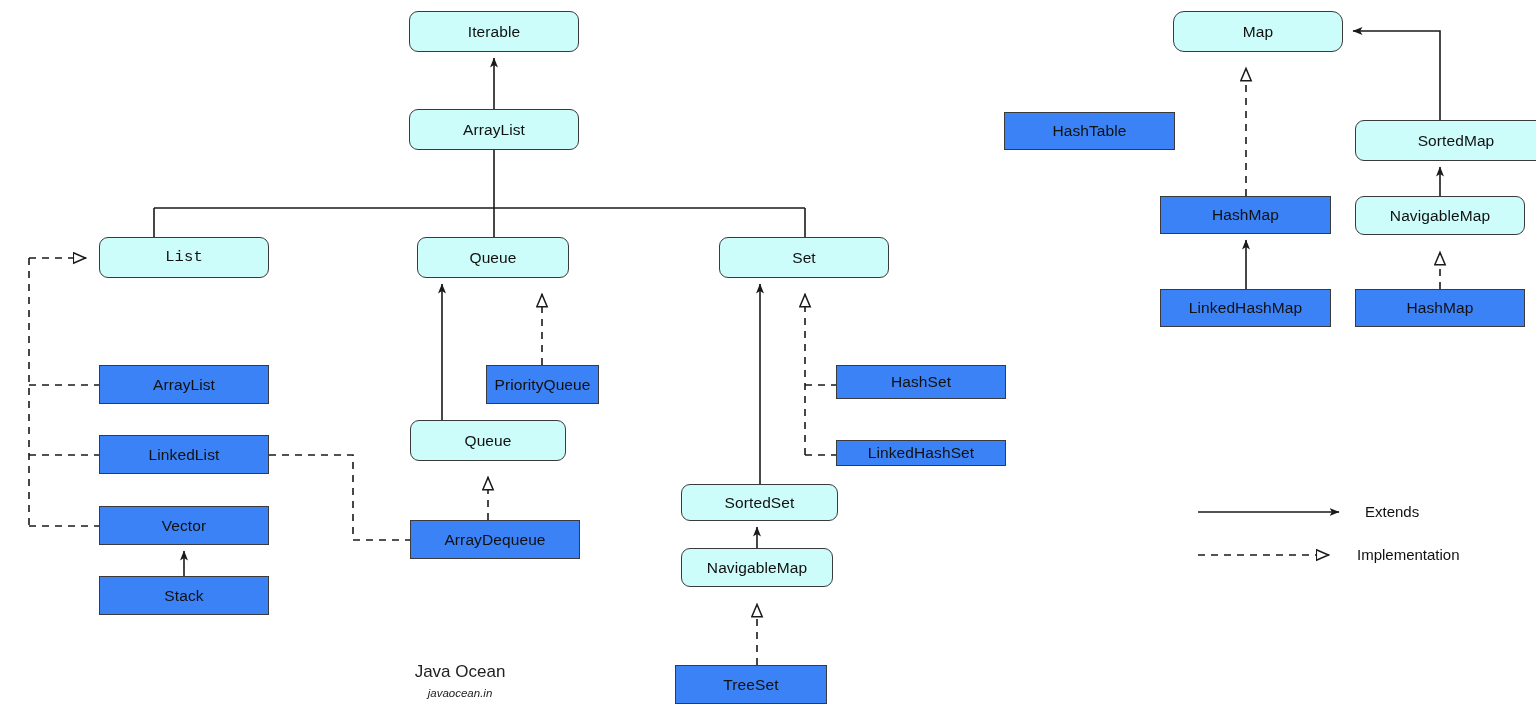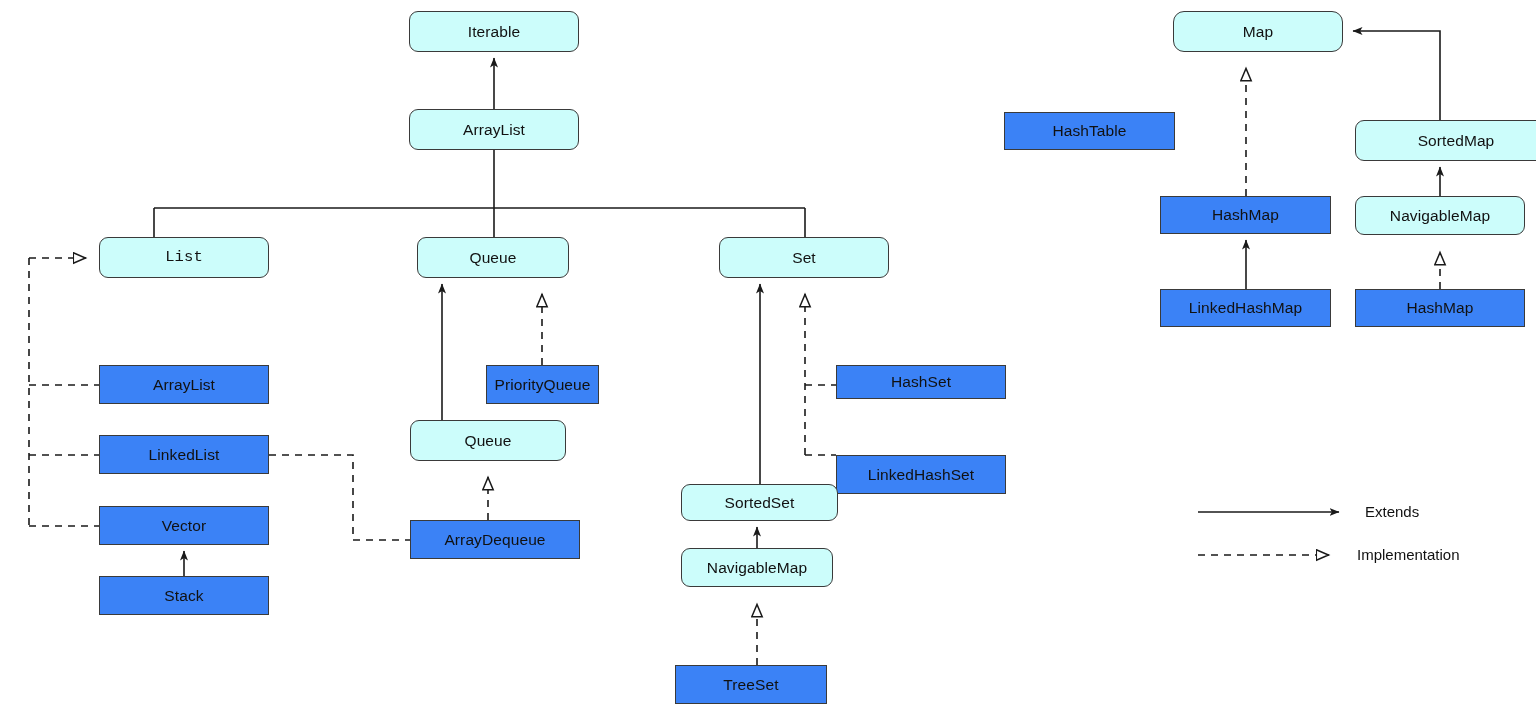--- a/index.html
+++ b/index.html
@@ -161,21 +161,21 @@
       </div>
       <div class="node iface" style="left: 410px; top: 420px; width: 156px; height: 41px;">
         <span>Queue</span>
       </div>
       <div class="node klass" style="left: 410px; top: 520px; width: 170px; height: 39px;">
         <span>ArrayDequeue</span>
       </div>
       <div class="node klass" style="left: 836px; top: 365px; width: 170px; height: 34px;">
         <span>HashSet</span>
       </div>
-      <div class="node klass" style="left: 836px; top: 455px; width: 170px; height: 39px;">
+      <div class="node klass" style="left: 836px; top: 440px; width: 170px; height: 26px;">
         <span>LinkedHashSet</span>
       </div>
       <div class="node iface" style="left: 681px; top: 484px; width: 157px; height: 37px;">
         <span>SortedSet</span>
       </div>
       <div class="node iface" style="left: 681px; top: 548px; width: 152px; height: 39px;">
         <span>NavigableMap</span>
       </div>
       <div class="node klass" style="left: 675px; top: 665px; width: 152px; height: 39px;">
         <span>TreeSet</span>
@@ -199,14 +199,18 @@
         <span>LinkedHashMap</span>
       </div>
       <div class="node klass" style="left: 1355px; top: 289px; width: 170px; height: 38px;">
         <span>HashMap</span>
       </div>
     </div>
 
   <div class="legend-label" style="left:1365px; top:503px;">Extends</div>
   <div class="legend-label" style="left:1357px; top:546px;">Implementation</div>
 
+  <div class="brand" style="left:380px; top:663px; width:160px;">
+    <div class="brand-name">Java Ocean</div>
+    <div class="brand-url">javaocean.in</div>
+  </div>
 
 </div>
 
 </body></html>

